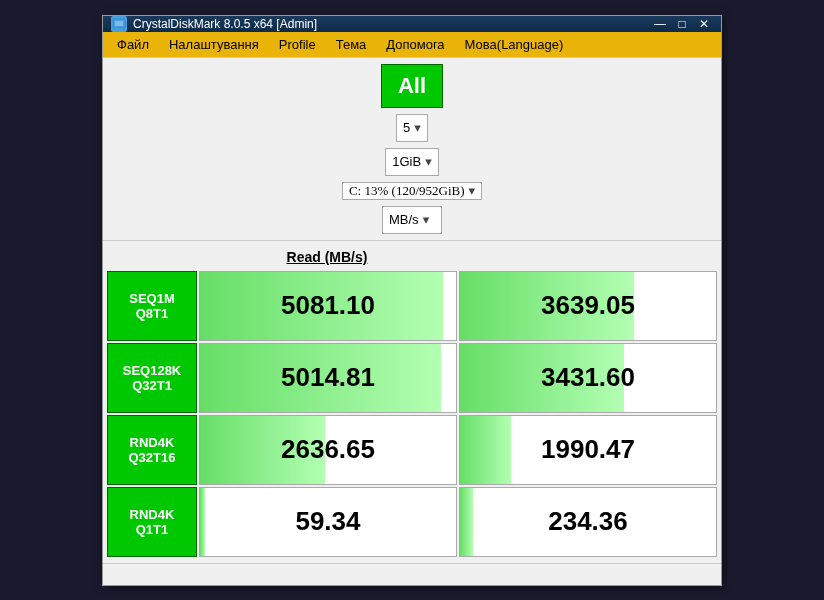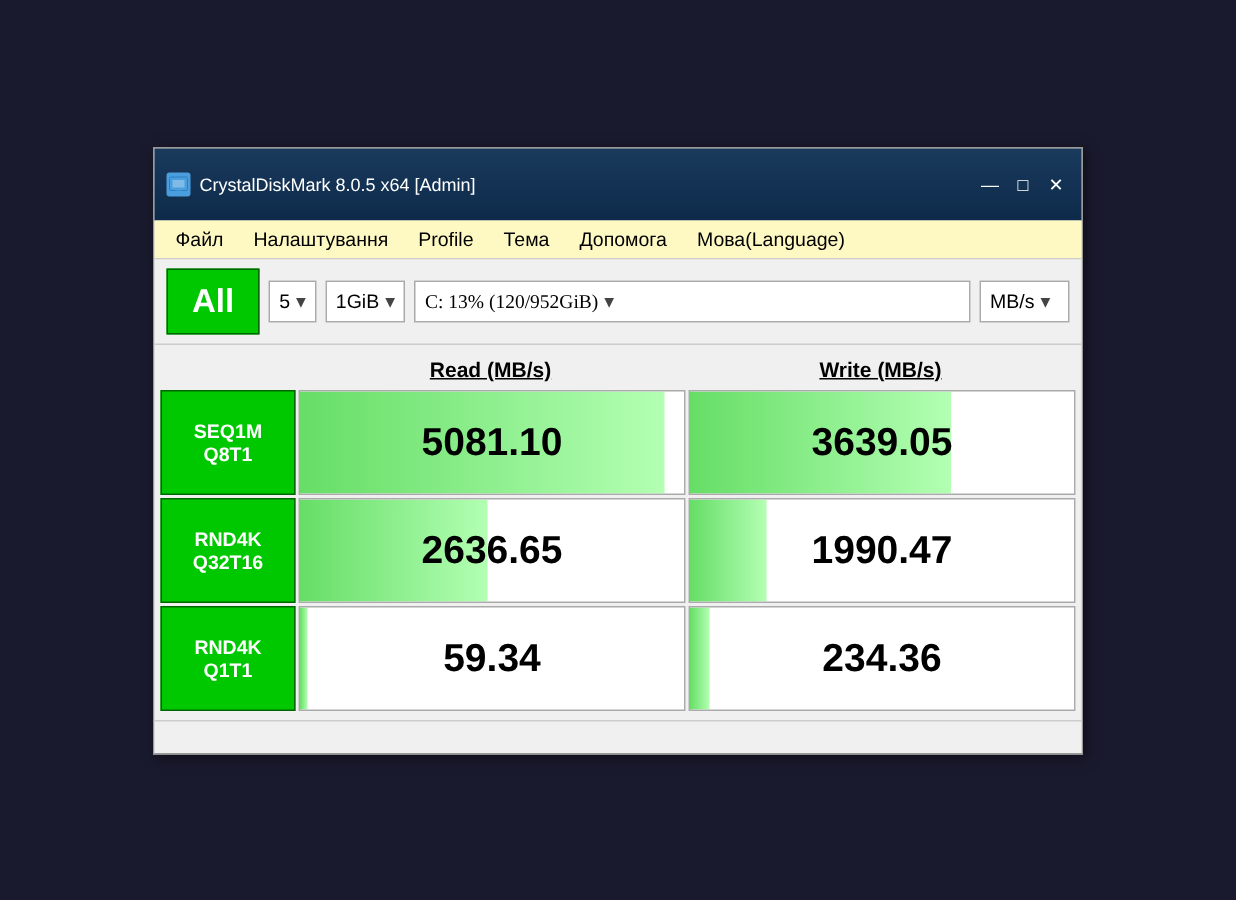--- a/index.html
+++ b/index.html
@@ -21,21 +21,21 @@
       box-shadow: 2px 2px 8px rgba(0,0,0,0.5);
     }
 
     .title-bar {
       background: linear-gradient(to bottom, #1a3a5c, #0d2a4a);
       color: white;
       padding: 6px 8px;
       display: flex;
       align-items: center;
       justify-content: space-between;
-      height: 48px;
+      height: 16px;
     }
 
     .title-bar-left {
       display: flex;
       align-items: center;
       gap: 6px;
     }
 
     .app-icon {
       width: 16px;
@@ -68,41 +68,42 @@
       color: white;
       font-size: 12px;
       cursor: pointer;
       display: flex;
       align-items: center;
       justify-content: center;
       padding: 0;
     }
 
     .menu-bar {
-      background: #fef9c3;
+      background: #eab308;
       padding: 3px 6px;
       display: flex;
       gap: 4px;
       border-bottom: 1px solid #ccc;
     }
 
     .menu-item {
       padding: 2px 8px;
       font-size: 13px;
       color: #000;
       cursor: pointer;
     }
 
     .toolbar {
       background: #f0f0f0;
       padding: 6px 8px;
       display: flex;
       align-items: center;
       gap: 6px;
       border-bottom: 1px solid #ccc;
+      flex-direction: column;
     }
 
     .all-button {
       background: #00c800;
       color: white;
       font-size: 22px;
       font-weight: bold;
       border: 1px solid #006600;
       padding: 8px 16px;
       cursor: pointer;
@@ -270,38 +271,51 @@
       <span>MB/s</span>
       <span class="chevron">▾</span>
     </div>
   </div>
 
   <div class="main-content">
 
     <div class="header-row">
       <div class="header-cell"></div>
       <div class="header-cell">Read (MB/s)</div>
-      <div class="header-cell">Write (MB/s)</div>
     </div>
 
     <div class="data-row">
       <div class="row-label">
         <span>SEQ1M</span>
         <span>Q8T1</span>
       </div>
       <div class="value-cell">
         <div class="bar" style="width: 95%"></div>
         <span class="value-text">5081.10</span>
       </div>
       <div class="value-cell">
         <div class="bar" style="width: 68%"></div>
         <span class="value-text">3639.05</span>
       </div>
     </div>
 
+    <div class="data-row">
+      <div class="row-label">
+        <span>SEQ128K</span>
+        <span>Q32T1</span>
+      </div>
+      <div class="value-cell">
+        <div class="bar" style="width: 94%"></div>
+        <span class="value-text">5014.81</span>
+      </div>
+      <div class="value-cell">
+        <div class="bar" style="width: 64%"></div>
+        <span class="value-text">3431.60</span>
+      </div>
+    </div>
 
     <div class="data-row">
       <div class="row-label">
         <span>RND4K</span>
         <span>Q32T16</span>
       </div>
       <div class="value-cell">
         <div class="bar" style="width: 49%"></div>
         <span class="value-text">2636.65</span>
       </div>

